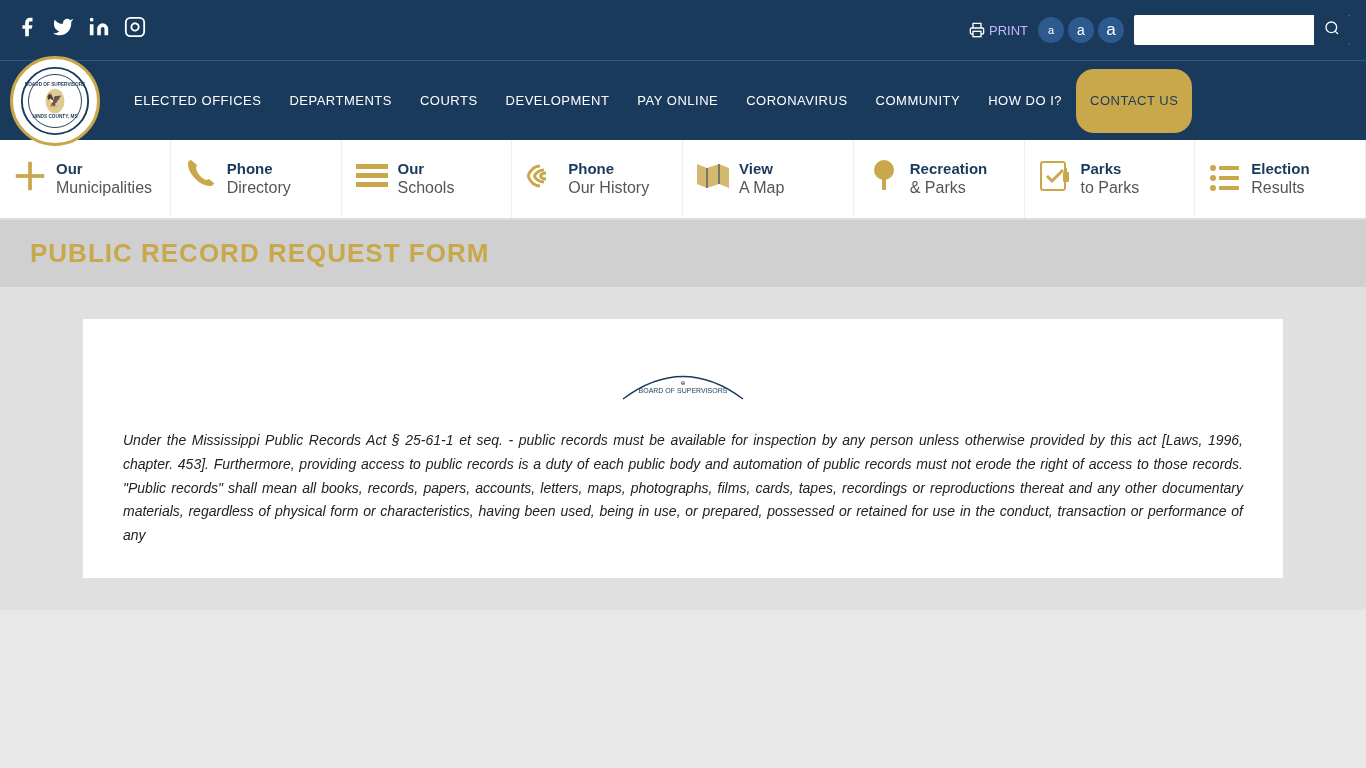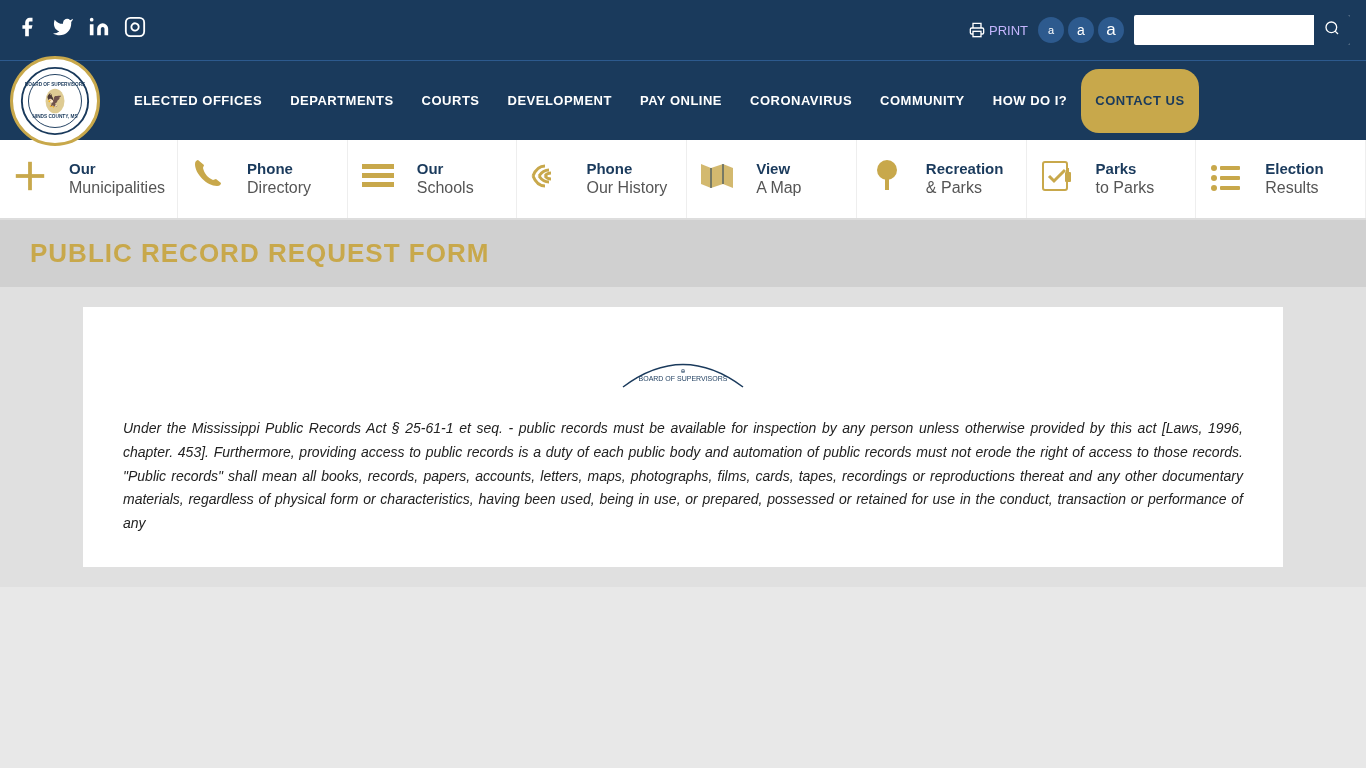--- a/index.html
+++ b/index.html
@@ -45,37 +45,37 @@
       border-top: 1px solid #2d5a8e;
     }
     .logo-wrap { margin-right: 20px; }
     .logo-circle {
       width: 90px; height: 90px; border-radius: 50%; background: white;
       display: flex; align-items: center; justify-content: center; overflow: hidden;
       border: 3px solid #c8a84b;
     }
     .nav-links { display: flex; align-items: center; gap: 0; }
     .nav-link {
-      color: white; text-decoration: none; font-size: 13px; font-weight: bold;
+      color: white; text-decoration: none; font-size: 13px; font-weight: normal;
       padding: 0 14px; height: 64px; display: flex; align-items: center;
       letter-spacing: 0.5px; cursor: pointer; white-space: nowrap;
       text-transform: uppercase;
     }
     .nav-link.contact { background: #c8a84b; color: #1a3a5c; border-radius: 18px; }
 
     
     .quick-links {
       background: white;
       display: flex;
       align-items: stretch;
       height: 80px;
       border-bottom: 2px solid #ddd;
     }
     .ql-item {
-      flex: 1; display: flex; align-items: center; gap: 21px;
+      flex: 1; display: flex; align-items: center; gap: 8px;
       padding: 0 12px; cursor: pointer; border-right: 1px solid #eee;
       text-decoration: none; color: #1a3a5c;
     }
     .ql-icon { font-size: 28px; color: #c8a84b; min-width: 36px; text-align: center; }
     .ql-text { line-height: 1.2; }
     .ql-main { font-size: 15px; font-weight: bold; color: #1a3a5c; }
     .ql-sub { font-size: 16px; color: #555; }
 
     
     .page-title-bar {
@@ -90,21 +90,21 @@
     
     .content-wrapper {
       display: flex;
       background: #e0e0e0;
       padding: 20px;
       min-height: 300px;
     }
     .main-content {
       background: white;
       flex: 1;
-      margin: 0 auto;
+      margin: 12px auto;
       max-width: 1200px;
       padding: 30px 40px;
     }
     .seal-area {
       display: flex; justify-content: center; margin-bottom: 20px;
     }
     .form-text {
       font-style: italic;
       font-size: 14px;
       line-height: 1.7;

